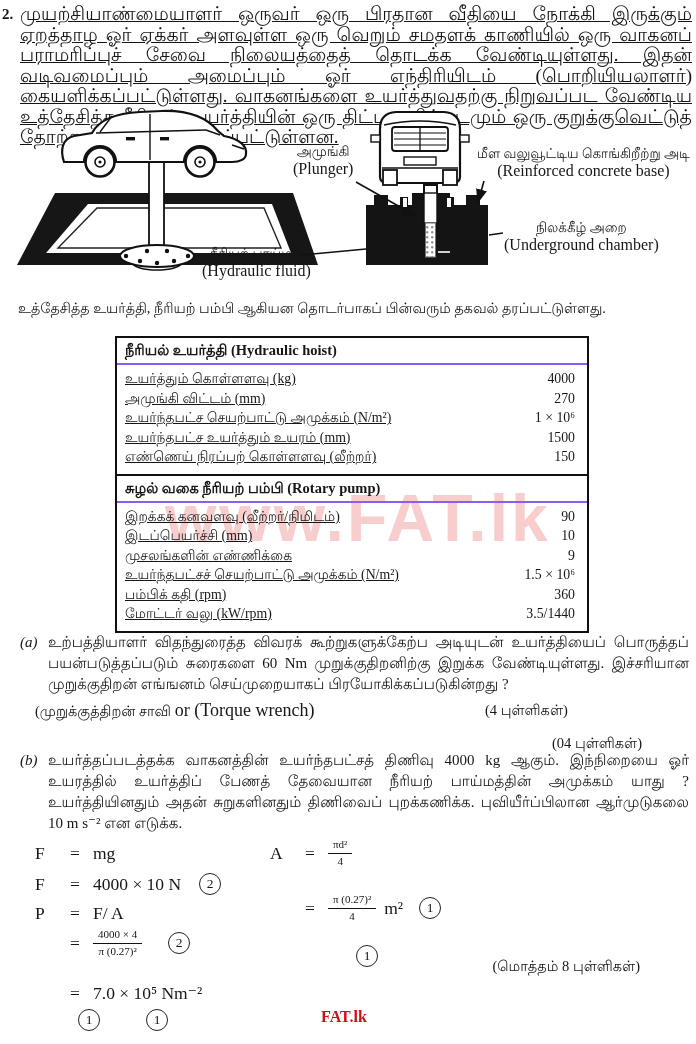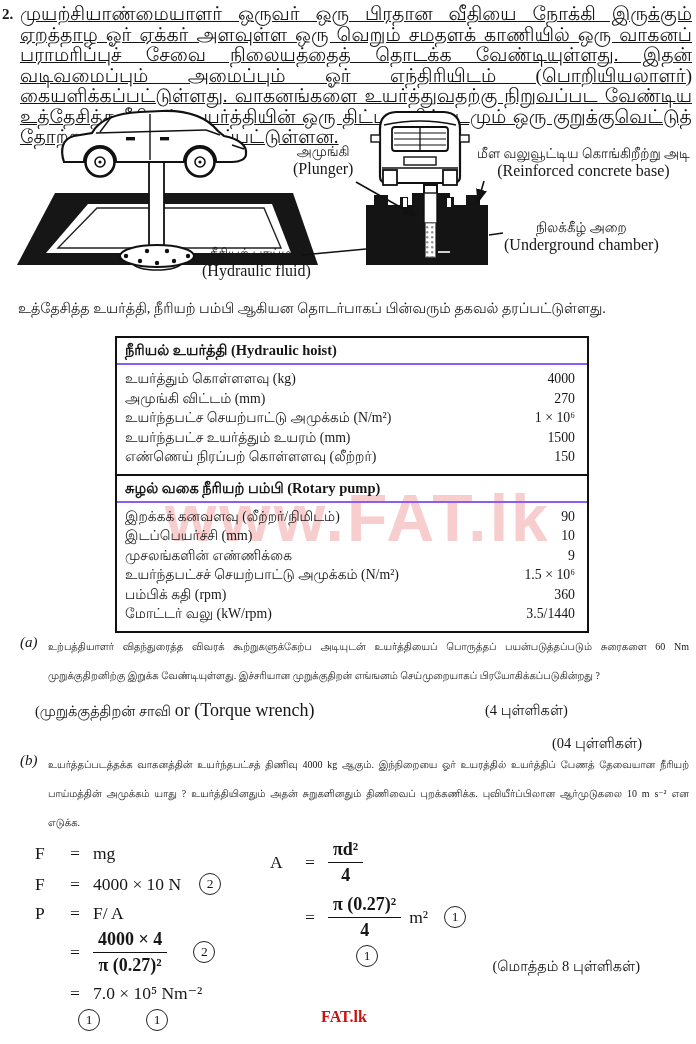--- a/index.html
+++ b/index.html
@@ -20,42 +20,42 @@
   .dlabel .en{font-size:16px;white-space:nowrap;}
   
   .tbl-intro{position:absolute;left:18px;top:300px;width:670px;font-size:14.3px;}
   .spec-table{
     position:absolute;left:115px;top:336px;width:470px;
     border:2px solid #111;background:transparent;z-index:2;
   }
   .sec-head{font-weight:bold;font-size:14.5px;padding:4px 8px 3px 8px;border-bottom:2px solid #8b5cf6;}
   .sec-rows{padding:4px 0 7px 0;}
   .srow{display:flex;justify-content:space-between;font-size:13.8px;line-height:19.5px;padding:0 12px 0 8px;}
-  .srow .lbl{text-align:left;}
+  .srow .lbl{text-align:left;text-decoration:underline;}
   .srow .val{text-align:right;white-space:nowrap;}
   .sec2{border-top:2px solid #111;}
   .watermark{
     position:absolute;left:165px;top:480px;z-index:1;
     font-family:"Liberation Sans","DejaVu Sans",sans-serif;
     font-size:66px;font-weight:bold;letter-spacing:3px;color:#f8cdcd;white-space:nowrap;
   }
   
   .part{position:absolute;left:20px;width:672px;display:flex;}
   .p-marker{font-style:italic;font-size:15px;width:28px;flex:0 0 28px;line-height:21px;}
-  .p-text{flex:1;font-size:10px;line-height:29px;text-align:justify;padding-right:3px;}
+  .p-text{flex:1;font-size:15px;line-height:21px;text-align:justify;padding-right:3px;}
   .ans-line{position:absolute;left:35px;top:700px;width:650px;font-size:14.5px;}
   .ans-line .en-ans{font-size:18px;}
   .ans-marks{position:absolute;left:450px;top:2px;font-size:14.5px;}
   .total-a{position:absolute;right:54px;top:735px;font-size:14.5px;}
   
   .math{position:absolute;left:0;top:833px;width:696px;height:205px;}
   .mrow{position:absolute;display:flex;align-items:center;font-size:17.5px;}
   .mlhs{display:inline-block;width:22px;}
   .meq{display:inline-block;width:36px;text-align:center;}
-  .frac{display:inline-block;text-align:center;vertical-align:middle;font-size:18px;line-height:1.25;font-weight:bold;}
+  .frac{display:inline-block;text-align:center;vertical-align:middle;font-size:11px;line-height:1.25;}
   .frac .num{display:block;border-bottom:1.4px solid #111;padding:0 5px 1px 5px;}
   .frac .den{display:block;padding:1px 5px 0 5px;}
   .circle{
     display:inline-flex;align-items:center;justify-content:center;
     width:20px;height:20px;border:1.3px solid #222;border-radius:50%;
     font-size:13.5px;flex:0 0 auto;
   }
   .total-b{position:absolute;right:56px;top:125px;font-size:14.5px;text-align:right;}
   
   .footer-brand{position:absolute;left:0;top:1008px;width:688px;text-align:center;

